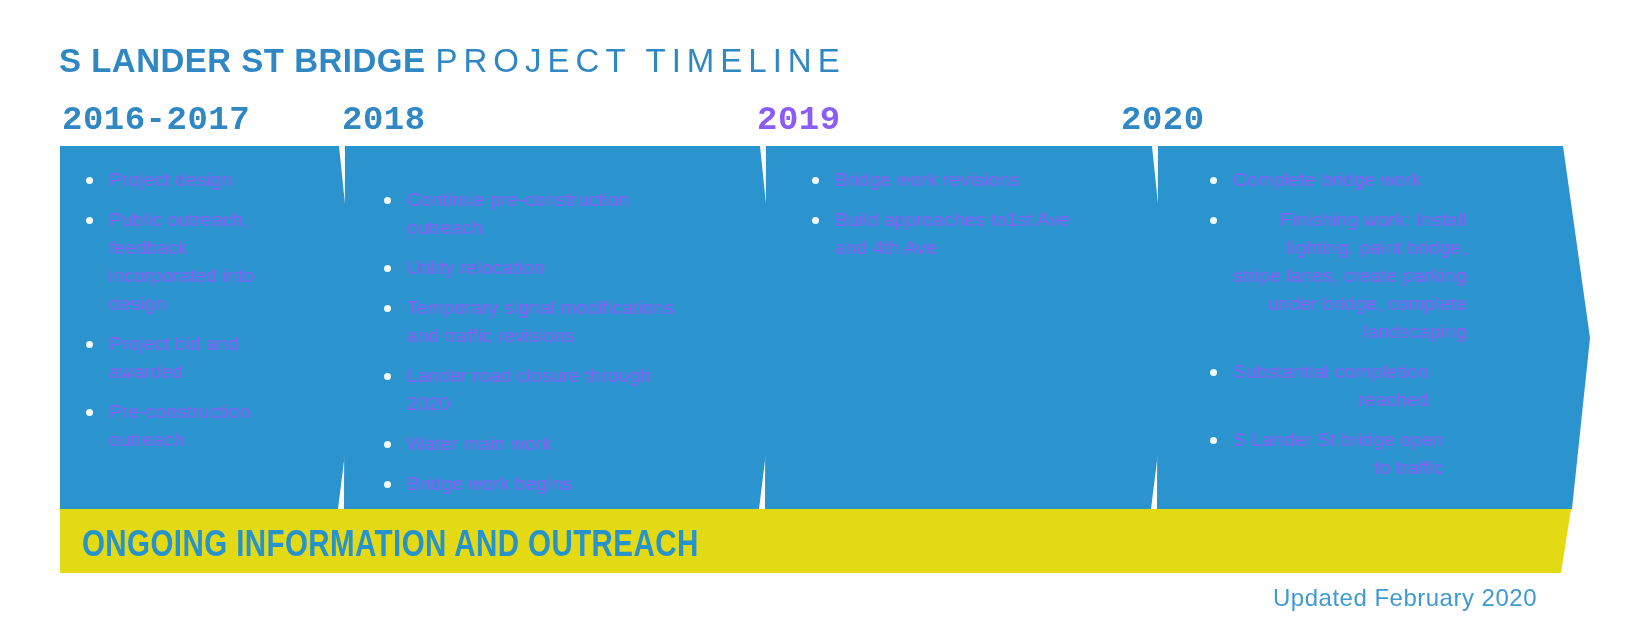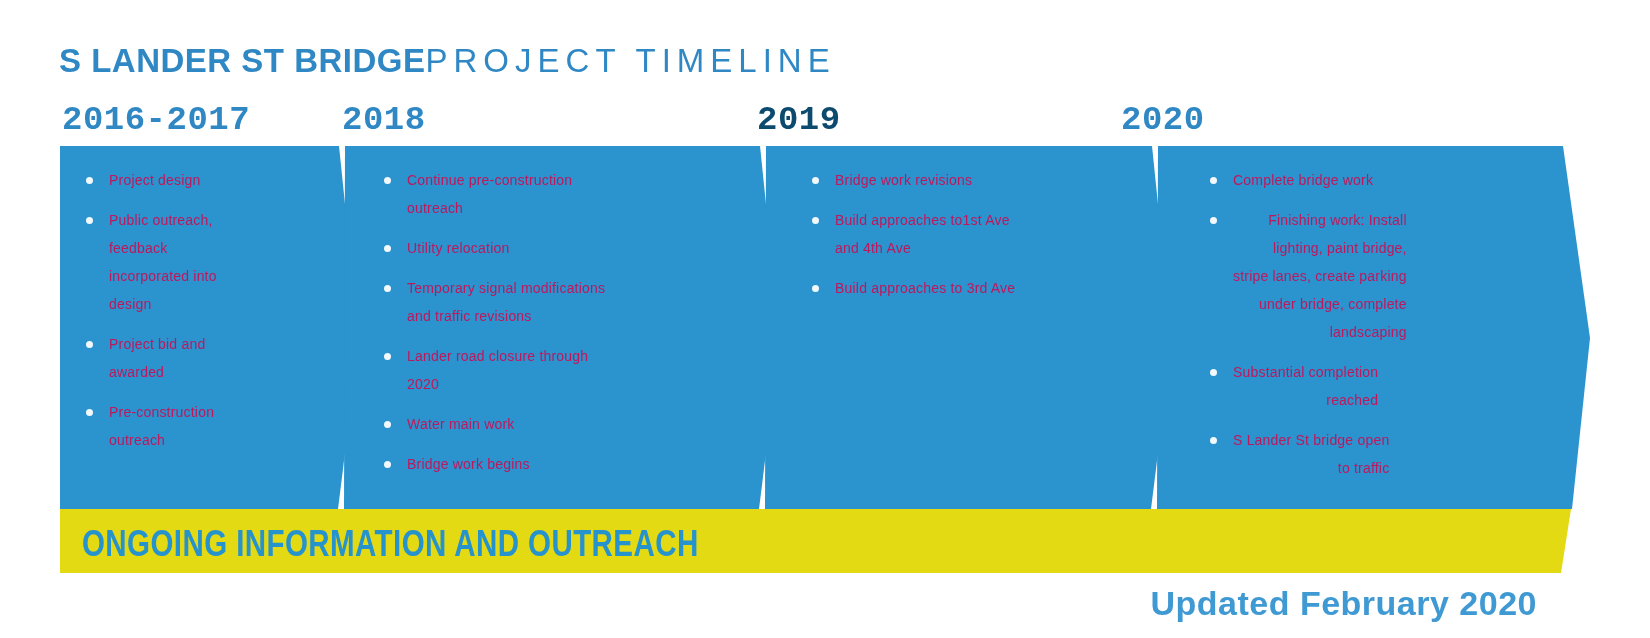--- a/index.html
+++ b/index.html
@@ -14,76 +14,76 @@
   svg.bg { position: absolute; left: 0; top: 0; }
 
   .title {
     position: absolute;
     left: 59px;
     top: 42px;
     font-size: 33px;
     white-space: nowrap;
   }
   .title .bold { font-weight: 700; letter-spacing: 0.5px; }
-  .title .light { font-weight: 400; letter-spacing: 6px; }
+  .title .light { font-weight: 400; letter-spacing: 6px; margin-left: 10px; }
 
   .year {
     position: absolute;
     top: 101px;
     font-size: 34px;
     font-weight: 700;
     letter-spacing: 0.5px;
     white-space: nowrap;
     font-family: Liberation Mono, monospace;
   }
   .year1 { left: 62px; }
   .year2 { left: 342px; }
   .year3 { left: 757px; }
   .year4 { left: 1121px; }
 
   .col { position: absolute; top: 166px; }
   .col1 { left: 86px;   width: 260px; }
-  .col2 { left: 384px;  width: 380px; }
+  .col2 { left: 384px;  width: 380px; margin-top: 20px; }
   .col3 { left: 812px;  width: 350px; }
   .col4 { left: 1210px; width: 340px; text-align: right; }
 
   .item { display: flex; align-items: flex-start; margin-bottom: 12px; }
   .dot {
     flex: none;
     width: 7px; height: 7px;
     border-radius: 50%;
     background: #f2f8fc;
     margin: 11px 16px 0 0;
   }
   .txt {
     white-space: pre-line;
-    font-size: 14px;
+    font-size: 19px;
     line-height: 28px;
     letter-spacing: 0.2px;
-    color: #be185d;
+    color: #8b5cf6;
   }
 
   .ongoing {
     position: absolute;
     left: 82px;
     top: 523px;
     font-size: 36px;
     font-weight: 700;
     letter-spacing: 0.5px;
     transform: scaleX(0.82);
     transform-origin: left center;
     white-space: nowrap;
   }
 
   .updated {
     position: absolute;
     right: 113px;
     top: 584px;
-    font-size: 34px;
-    font-weight: 700;
+    font-size: 24px;
+    font-weight: 400;
     letter-spacing: 0.5px;
     white-space: nowrap;
   }
 </style>
 </head>
 <body>
 
 <div class="canvas">
 
   <svg class="bg" width="1650" height="638" viewBox="0 0 1650 638">
@@ -93,21 +93,21 @@
     <polygon fill="#2B93CE" points="1158,146 1563,146 1590,338 1572,509 1157,509"></polygon>
     <polygon fill="#E3DA14" points="60,509 1571,509 1561,573 60,573"></polygon>
   </svg>
 
   <div class="title" style="color:#2F88C4;">
     <span class="bold">S LANDER ST BRIDGE</span><span class="light">PROJECT TIMELINE</span>
   </div>
 
   <div class="year year1" style="color:#2F88C4;">2016-2017</div>
   <div class="year year2" style="color:#2F88C4;text-align:center;">2018</div>
-  <div class="year year3" style="color:#0c4a6e;">2019</div>
+  <div class="year year3" style="color:#8b5cf6;">2019</div>
   <div class="year year4" style="color:#2F88C4;">2020</div>
 
   <div class="col col1">
     <div class="item">
         <span class="dot"></span>
         <span class="txt">Project design</span>
       </div>
     <div class="item">
         <span class="dot"></span>
         <span class="txt">Public outreach,
@@ -159,24 +159,20 @@
 
   <div class="col col3">
     <div class="item">
         <span class="dot"></span>
         <span class="txt">Bridge work revisions</span>
       </div>
     <div class="item">
         <span class="dot"></span>
         <span class="txt">Build approaches to1st Ave
 and 4th Ave</span>
-      </div>
-    <div class="item">
-        <span class="dot"></span>
-        <span class="txt">Build approaches to 3rd Ave</span>
       </div>
   </div>
 
   <div class="col col4">
     <div class="item">
         <span class="dot"></span>
         <span class="txt">Complete bridge work</span>
       </div>
     <div class="item">
         <span class="dot"></span>

